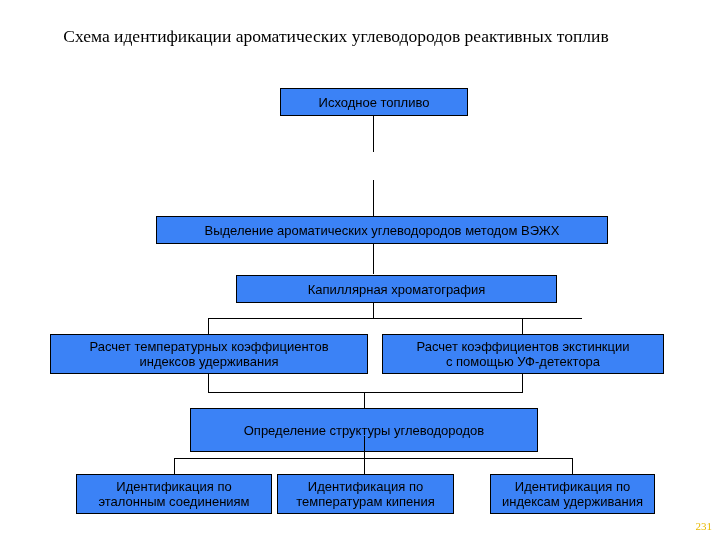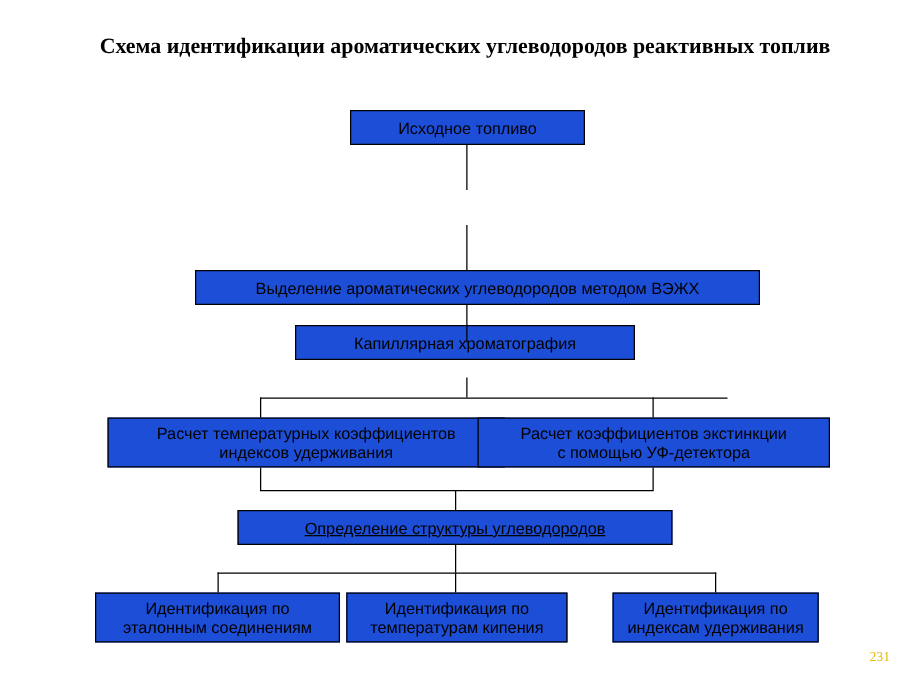--- a/index.html
+++ b/index.html
@@ -18,32 +18,31 @@
     width: 720px;
     height: 540px;
   }
   .title {
     position: absolute;
     left: 0;
     top: 26px;
     width: 672px;
     text-align: center;
     font-family: "Liberation Serif", serif;
-    font-weight: bold;
+    font-weight: normal;
     font-size: 17.5px;
     color: #000000;
     letter-spacing: 0px;
     white-space: nowrap;
-    padding-left: 36px;
   }
   .node {
     position: absolute;
     box-sizing: border-box;
     border: 1px solid #000000;
-    background: #1d4ed8;
+    background: #3b82f6;
     color: #000000;
     font-family: "Liberation Sans", sans-serif;
     font-size: 13px;
     line-height: 15px;
     display: flex;
     align-items: center;
     justify-content: center;
     text-align: center;
     padding: 0 4px;
     white-space: pre-line;
@@ -68,29 +67,29 @@
 
 <div id="stage">
 
   <div class="title">Схема идентификации ароматических углеводородов реактивных топлив</div>
 
   <div class="node" style="left:280px; top:88px; width:188px; height:28px;">Исходное топливо</div>
 
 
   <div class="node" style="left:156px; top:216px; width:452px; height:28px;">Выделение ароматических углеводородов методом ВЭЖХ</div>
 
-  <div class="node" style="left:236px; top:260px; width:272px; height:28px;">Капиллярная хроматография</div>
+  <div class="node" style="left:236px; top:275px; width:321px; height:28px;">Капиллярная хроматография</div>
 
-  <div class="node" style="left:50px; top:334px; width:318px; height:40px;margin-left:36px;">Расчет температурных коэффициентов
+  <div class="node" style="left:50px; top:334px; width:318px; height:40px;">Расчет температурных коэффициентов
 индексов удерживания</div>
 
   <div class="node" style="left:382px; top:334px; width:282px; height:40px;text-align:center;">Расчет коэффициентов экстинкции
 с помощью УФ-детектора</div>
 
-  <div class="node" style="left:190px; top:408px; width:348px; height:28px;text-decoration:underline;">Определение структуры углеводородов</div>
+  <div class="node" style="left:190px; top:408px; width:348px; height:44px;">Определение структуры углеводородов</div>
 
   <div class="node" style="left:76px; top:474px; width:196px; height:40px;">Идентификация по
 эталонным соединениям</div>
 
   <div class="node" style="left:277px; top:474px; width:177px; height:40px;">Идентификация по
 температурам кипения</div>
 
   <div class="node" style="left:490px; top:474px; width:165px; height:40px;">Идентификация по
 индексам удерживания</div>
 

